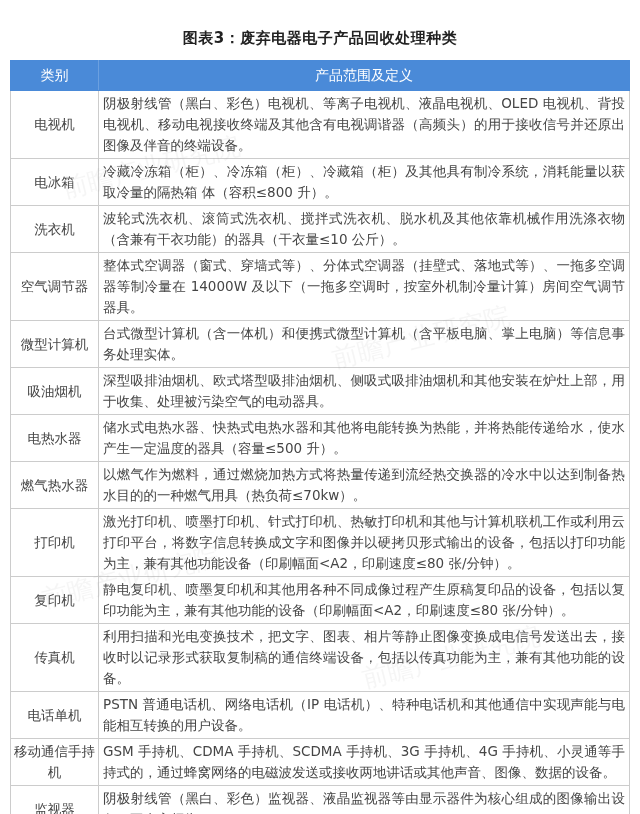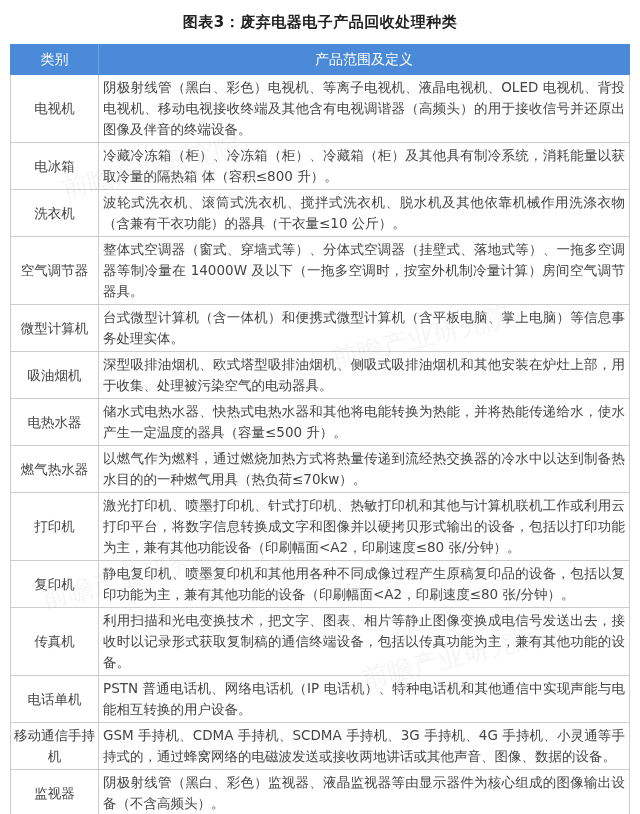--- a/index.html
+++ b/index.html
@@ -24,20 +24,21 @@
     overflow: hidden;
   }
   .title {
     text-align: center;
     font-size: 15px;
     font-weight: bold;
     color: var(--title-text);
     padding-top: 13px;
     padding-bottom: 12px;
     letter-spacing: 0.5px;
+    margin-top: 16px;
   }
   table.recycle-table {
     width: 620px;
     margin: 0 10px;
     border-collapse: collapse;
     table-layout: fixed;
   }
   .recycle-table th, .recycle-table td {
     border: 1px solid var(--border);
     font-weight: normal;

